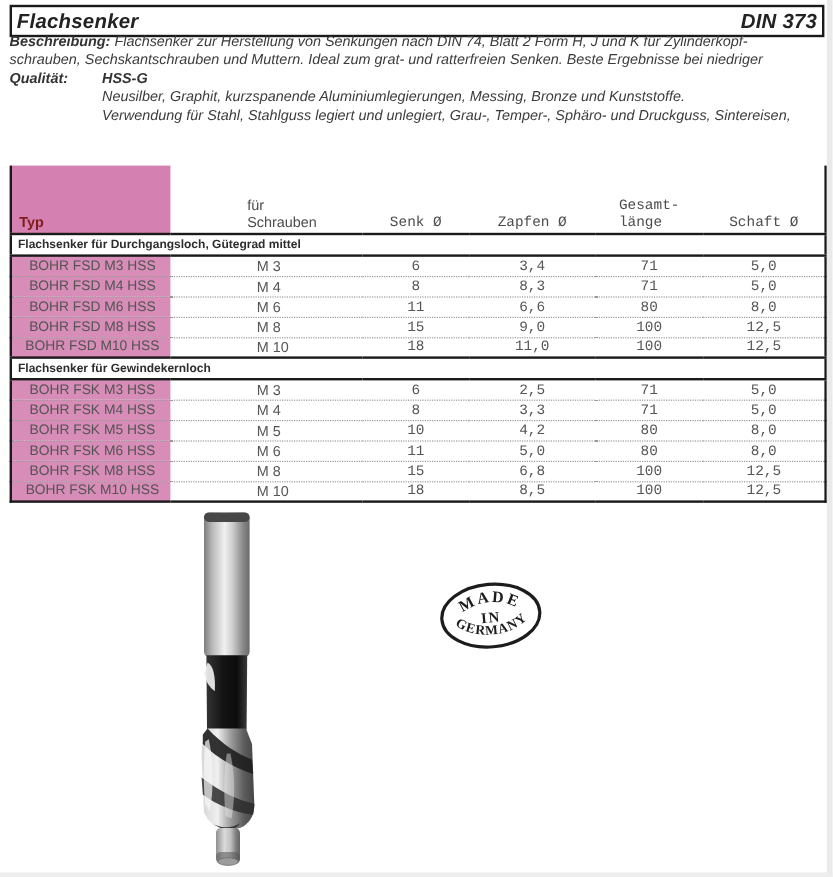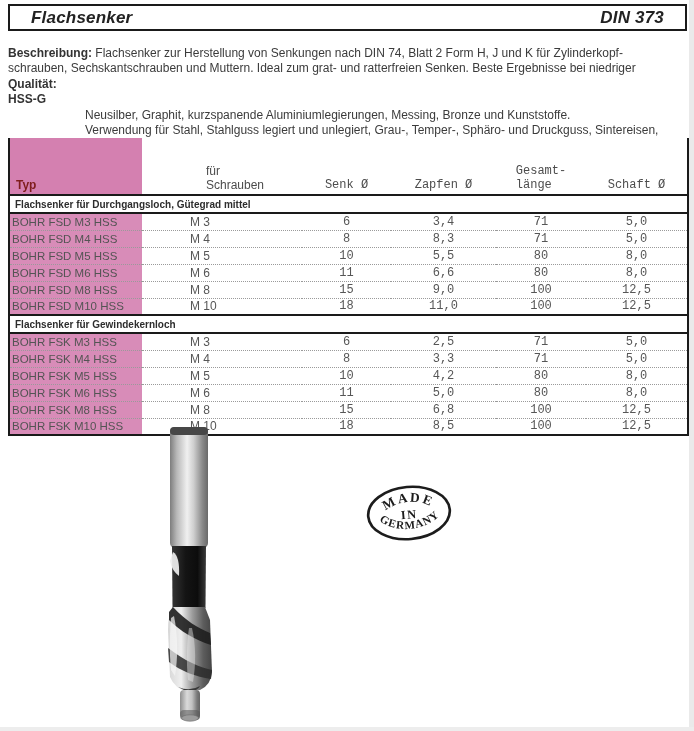--- a/index.html
+++ b/index.html
@@ -15,33 +15,33 @@
     position:relative;width:694px;height:731px;background:#ffffff;overflow:hidden;
     font-family:"Liberation Sans",sans-serif;color:var(--body-text);
   }
   .edge-right{position:absolute;right:0;top:0;width:5px;height:731px;background:#eaeaea;}
   .edge-bottom{position:absolute;left:0;bottom:0;width:694px;height:4px;background:#ededed;}
 
   
   .header-box{
     position:absolute;left:8px;top:4px;width:679px;height:27px;
     border:2px solid var(--ink);background:#fff;
-    display:flex;align-items:center;justify-content:space-between;padding:0 21px;
+    display:flex;align-items:center;justify-content:space-between;padding:0 4px;
   }
   .header-box .t{
     font-weight:bold;font-style:italic;font-size:17px;letter-spacing:.2px;color:#222;
   }
 
   
   .desc{
-    position:absolute;left:8px;top:46px;width:682px;
-    font-size:12px;line-height:15.4px;white-space:nowrap;color:var(--body-text);
+    position:absolute;left:8px;top:27px;width:682px;
+    font-size:12px;line-height:15.4px;white-space:nowrap;color:var(--body-text);font-style:italic;
   }
   .desc b{color:#333;}
-  .qrow{display:flex;flex-direction:column;}
+  .qrow{display:flex;}
   .qrow .qlabel{width:77px;font-weight:bold;color:#333;}
   .indent{padding-left:77px;}
 
   
   table.spec{
     position:absolute;left:8px;top:138px;width:679px;
     border-collapse:collapse;table-layout:fixed;
     border-left:2px solid var(--ink);border-right:2px solid var(--ink);
     border-bottom:2px solid var(--ink);
     font-size:12px;color:var(--cell-text);
@@ -57,23 +57,23 @@
   td.al{text-align:left;} td.ac{text-align:center;font-family:Liberation Mono, monospace;}
   thead td.c2h{padding-left:64px;}
 
   tr.section td{
     border-top:2px solid var(--ink);border-bottom:2px solid var(--ink);
     font-weight:bold;color:#2d2d2d;font-size:10px;height:18px;
     padding-left:5px;background:#fff;
   }
   tr.data td{height:17px;}
   tr.data td.typ{
-    background:var(--pink-row);color:#545454;padding-left:2px;font-size:11.5px;
-  }
-  tr.data td.c2{padding-left:48px;}
+    background:var(--pink-row);color:#545454;padding-left:2px;font-size:11.5px;text-align:center;
+  }
+  tr.data td.c2{padding-left:72px;}
   tr.data + tr.data td{border-top:1px dotted #9a9a9a;}
 
   
   .tool{position:absolute;left:140px;top:424px;width:120px;height:302px;}
   .stamp{position:absolute;left:364px;top:484px;width:90px;height:58px;}
 </style>
 </head>
 <body>
 
 <div class="page">
@@ -132,28 +132,20 @@
         </tr>
         <tr class="data">
           <td class="typ al">BOHR FSD M4 HSS</td>
           <td class="c2 al">M 4</td>
           <td class="ac">8</td>
           <td class="ac">8,3</td>
           <td class="ac">71</td>
           <td class="ac">5,0</td>
         </tr>
         <tr class="data">
-          <td class="typ al">BOHR FSD M5 HSS</td>
-          <td class="c2 al">M 5</td>
-          <td class="ac">10</td>
-          <td class="ac">5,5</td>
-          <td class="ac">80</td>
-          <td class="ac">8,0</td>
-        </tr>
-        <tr class="data">
           <td class="typ al">BOHR FSD M6 HSS</td>
           <td class="c2 al">M 6</td>
           <td class="ac">11</td>
           <td class="ac">6,6</td>
           <td class="ac">80</td>
           <td class="ac">8,0</td>
         </tr>
         <tr class="data">
           <td class="typ al">BOHR FSD M8 HSS</td>
           <td class="c2 al">M 8</td>

